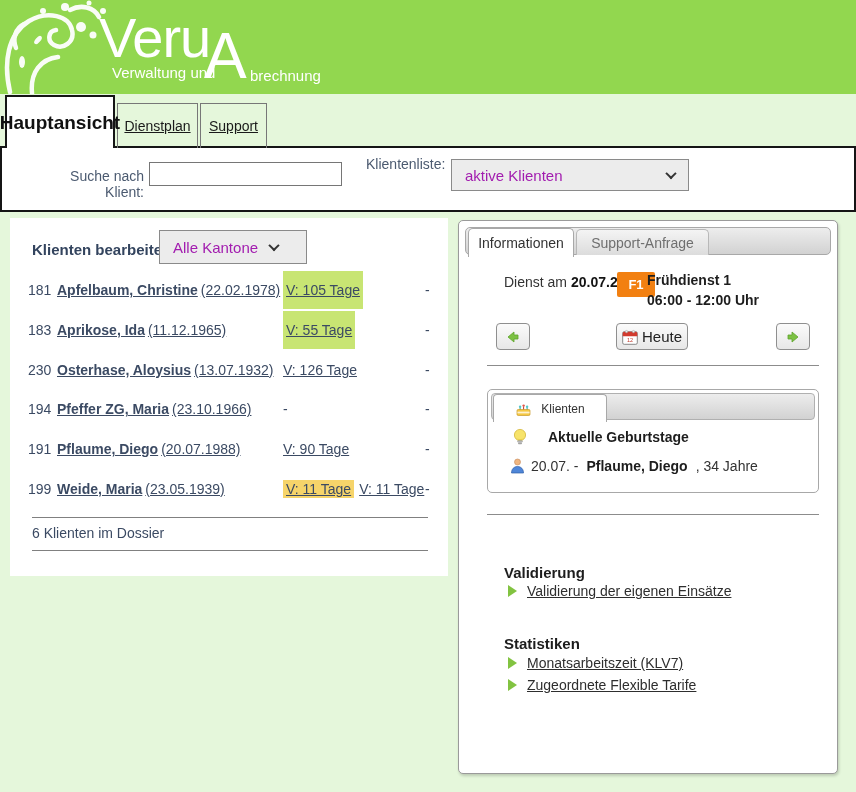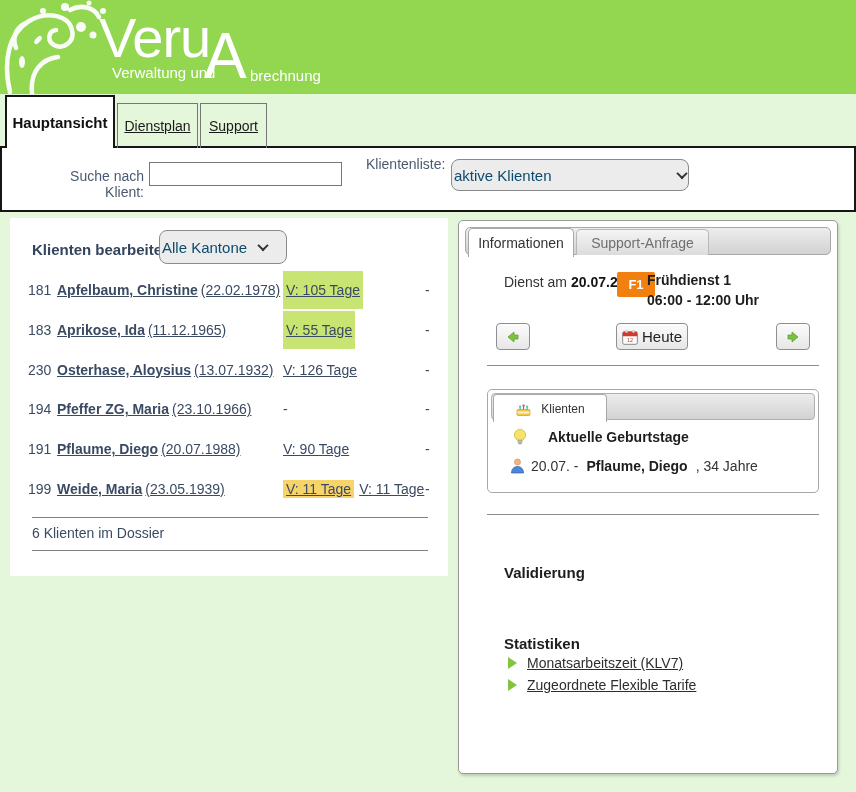--- a/index.html
+++ b/index.html
@@ -19,48 +19,48 @@
     color:#fff; font-weight:400; }
   .tag-left { position:absolute; left:112px; top:64px; font-size:15px; color:#fff; }
   .tag-right { position:absolute; left:250px; top:67px; font-size:15px; color:#fff; }
   .floral { position:absolute; left:2px; top:0; }
   
   .main-tabs { position:absolute; left:0; top:94px; width:856px; height:54px;
     border-bottom:2px solid #151515; }
   .tab-active { position:absolute; left:5px; top:1px; width:110px; height:53px;
     background:#fff; border:2px solid #151515; border-bottom:none;
     display:flex; align-items:center; justify-content:center;
-    font-size:15px; font-weight:bold; color:#111; z-index:2; }
+    font-size:19px; font-weight:bold; color:#111; z-index:2; }
   .tab-inactive { position:absolute; top:9px; height:45px; border:1px solid #777;
     border-bottom:none; display:flex; align-items:center; justify-content:center;
     font-size:14px; color:#1a1a1a; text-decoration:underline; cursor:pointer; }
   .tab-dienstplan { left:117px; width:81px; }
   .tab-support { left:200px; width:67px; }
   
   .search-area { position:absolute; left:0; top:148px; width:856px; height:64px;
     background:#fff; border:2px solid #151515; border-top:none; }
   .lbl { position:absolute; font-size:14px; color:#4b5a70; }
   .lbl-search { left:30px; width:112px; top:20px; text-align:right; }
   .lbl-list { left:364px; top:8px; }
   .search-input { position:absolute; left:147px; top:14px; width:193px; height:24px;
     border:1px solid #767676; font-size:14px; padding:0 5px;
     font-family:"Liberation Sans",sans-serif; }
   .fake-select { position:absolute; background:#ececec; border:1px solid #8a8a8a;
-    border-radius:8px; display:flex; align-items:center; padding:0 2px;
-    font-size:15px; color:#0c4a6e; cursor:pointer; }
+    border-radius:0; display:flex; align-items:center; padding:0 13px;
+    font-size:15px; color:#a21caf; cursor:pointer; }
   .sel-list { left:449px; top:11px; width:238px; height:32px; }
   .chev { width:8px; height:8px; border-right:2px solid #333; border-bottom:2px solid #333;
     transform:rotate(45deg) translate(-1px,-1px); margin-left:12px; flex-shrink:0; }
   .spacer { flex:1; }
   
   .clients-panel { position:absolute; left:10px; top:218px; width:438px; height:358px;
     background:#fff; }
   .cp-title { position:absolute; left:22px; top:23px; font-size:15px; font-weight:bold;
     color:#33445e; }
-  .sel-canton { left:149px; top:12px; width:128px; height:34px; }
+  .sel-canton { left:149px; top:12px; width:148px; height:34px; }
   .rows { position:absolute; left:0; top:64px; width:438px; }
   .client-row { height:39.8px; display:grid; grid-template-columns:29px 226px 142px 14px;
     padding-left:18px; align-items:start; font-size:14px; color:var(--link-blue,#3b4a63); }
   .cname { text-decoration:underline; cursor:pointer; }
   .cname b { margin-right:3px; }
   .vac { text-decoration:underline; color:var(--link-blue,#3b4a63); cursor:pointer; }
   .vac + .vac { margin-left:5px; }
   .hl-green { background:var(--highlight-green,#c8e573); padding:11px 3px; }
   .hl-yellow { background:var(--highlight-yellow,#f6d46a); padding:1px 3px; }
   .plain { text-decoration:none; cursor:default; }
@@ -287,20 +287,24 @@
       </svg>
       <span>20.07. -</span>
         <b>Pflaume, Diego</b>
         <span>, 34 Jahre</span>
     </div>
   </div>
 
   <div class="hr hr2"></div>
 
   <span class="sec-title v-title">Validierung</span>
+  <div class="link-row v-link">
+    <span class="tri"></span>
+    <a>Validierung der eigenen Einsätze</a>
+  </div>
 
   <span class="sec-title s-title">Statistiken</span>
   <div class="link-row s-link1">
     <span class="tri"></span>
     <a>Monatsarbeitszeit (KLV7)</a>
   </div>
   <div class="link-row s-link2">
     <span class="tri"></span>
     <a>Zugeordnete Flexible Tarife</a>
   </div>

